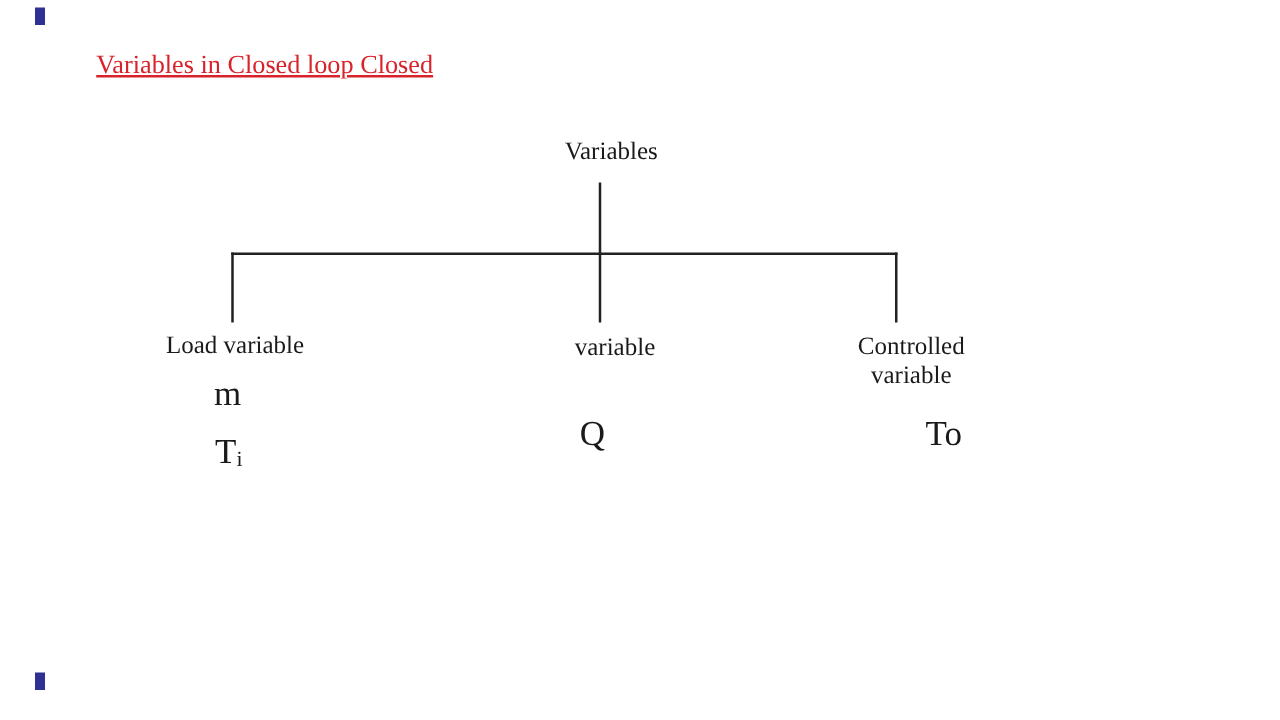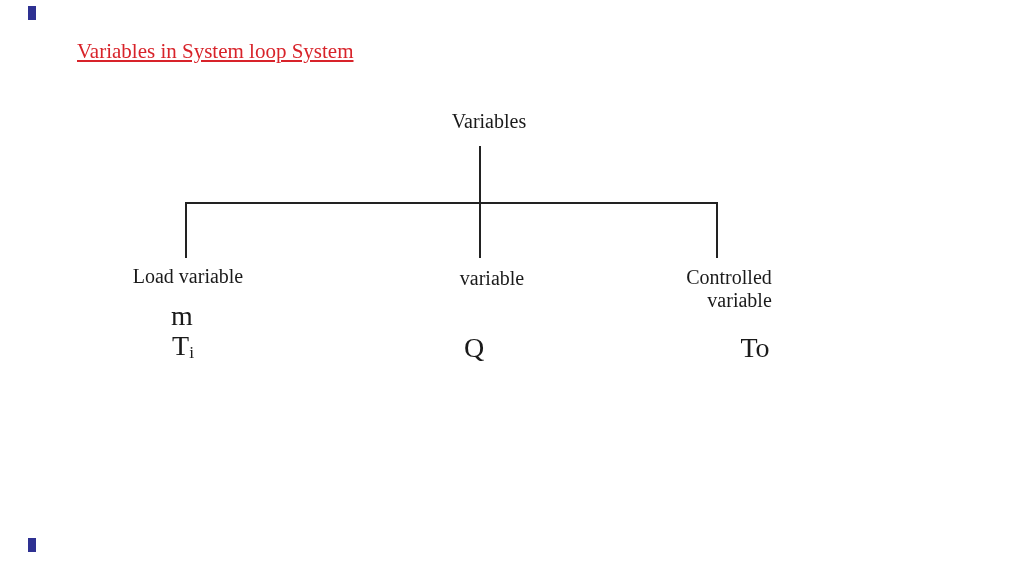--- a/index.html
+++ b/index.html
@@ -50,41 +50,41 @@
   }
 </style>
 </head>
 <body>
 
 <div class="slide">
 
   <div class="edge-marker" style="top:6px;"></div>
   <div class="edge-marker" style="top:538px;"></div>
 
-  <div class="title">Variables in System loop System</div>
+  <div class="title">Variables in Closed loop Closed</div>
 
   <div class="node" style="left:489px;top:110px;">Variables</div>
 
   <div class="line v" style="left:479px;top:146px;height:112px;"></div>
   <div class="line h" style="left:185px;top:202px;width:533px;"></div>
   <div class="line v" style="left:185px;top:202px;height:56px;"></div>
   <div class="line v" style="left:716px;top:202px;height:56px;"></div>
 
   <div class="node" style="left:188px;top:265px;">Load variable</div>
 
   <div class="node" style="left:492px;top:267px;">
     <div>variable</div>
   </div>
 
-  <div class="node" style="left:729px;top:266px;text-align:right;">
+  <div class="node" style="left:729px;top:266px;">
     <div>Controlled</div>
     <div>variable</div>
   </div>
 
   <div class="sym" style="left:182px;top:302px;">m</div>
 
-  <div class="sym" style="left:183px;top:332px;"><span>T</span><sub>i</sub></div>
+  <div class="sym" style="left:183px;top:348px;"><span>T</span><sub>i</sub></div>
 
   <div class="sym" style="left:474px;top:334px;">Q</div>
 
   <div class="sym" style="left:723px;top:334px;margin-left:32px;">To</div>
 
 </div>
 
 </body></html>

